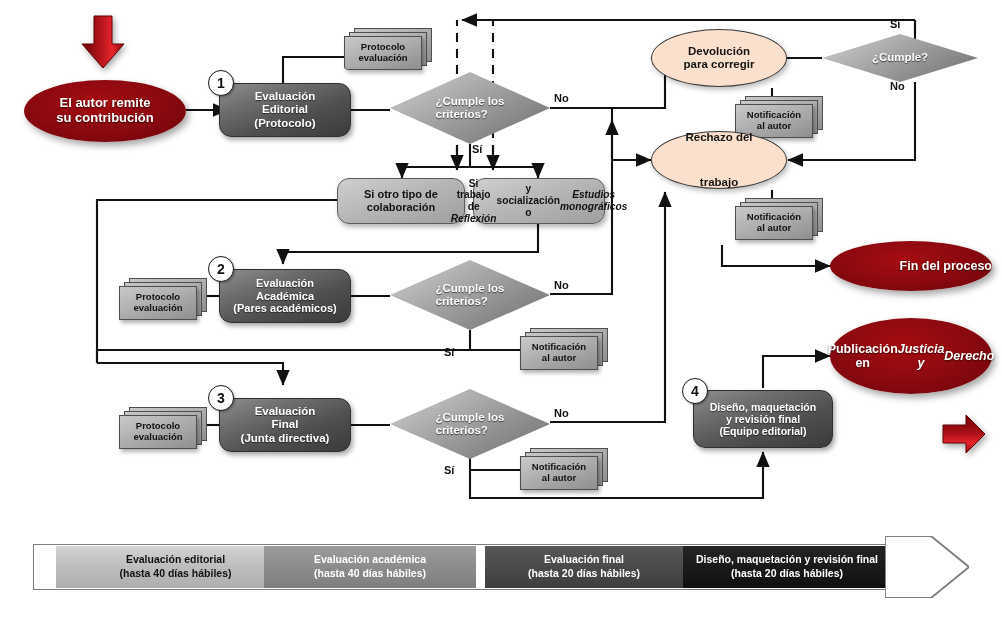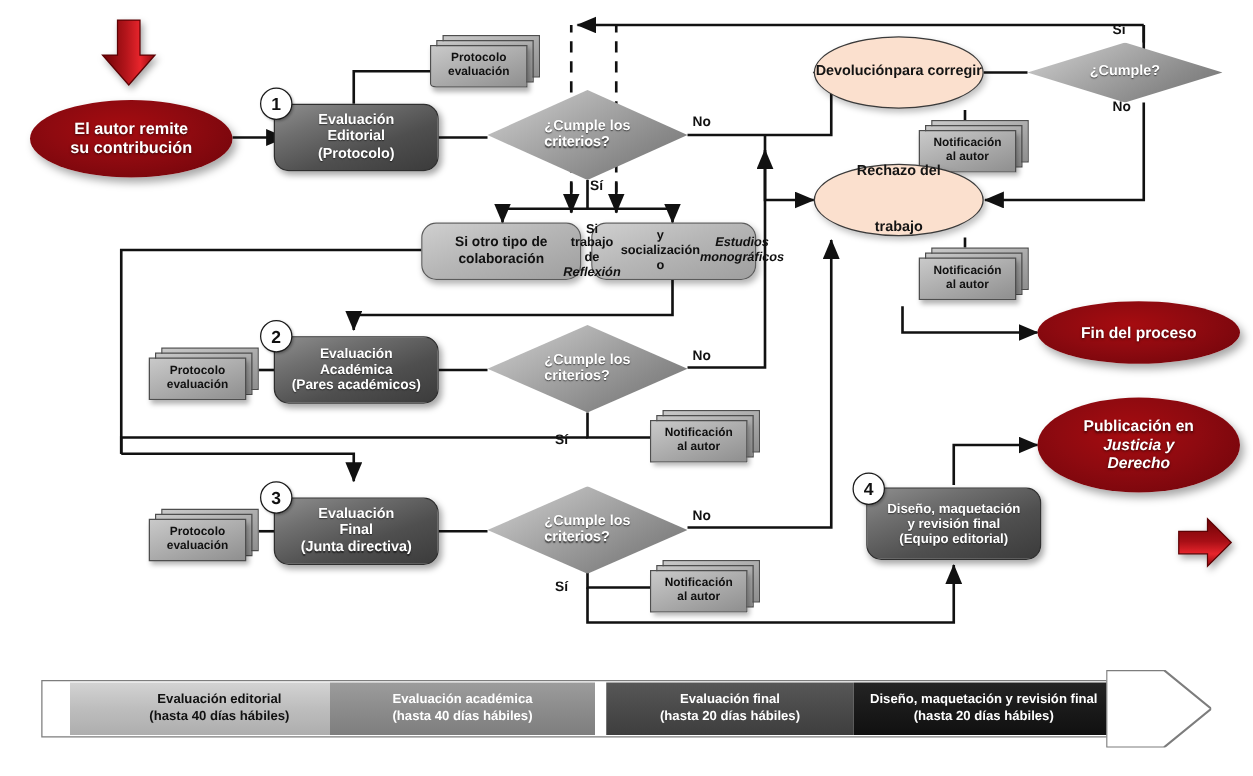--- a/index.html
+++ b/index.html
@@ -192,21 +192,21 @@
   <div class="diamond" style="left:390px;top:72px;width:160px;height:72px;">
     <div class="dshape"></div>
     <div class="dtxt" style="font-size:11.5px;">
       <span>¿Cumple los</span><br>
       <span>criterios?</span>
     </div>
   </div>
   <div class="elab" style="left:554px;top:92px;">No</div>
   <div class="elab" style="left:472px;top:143px;">Sí</div>
 
-  <div class="node ell-peach" style="left:651px;top:29px;width:136px;height:58px;flex-direction:row;font-size:11.5px;">
+  <div class="node ell-peach" style="left:651px;top:29px;width:136px;height:58px;flex-direction:column;font-size:11.5px;">
     <span>Devolución</span>
     <span>para corregir</span>
   </div>
 
   <div class="diamond" style="left:822px;top:34px;width:156px;height:48px;">
     <div class="dshape"></div>
     <div class="dtxt" style="font-size:11.5px;">
       <span>¿Cumple?</span>
     </div>
   </div>
@@ -231,25 +231,25 @@
   <div class="docstack" style="left:735px;top:198px;width:88px;height:46px;">
     <div class="sh l1" style="width:78px;height:34px;"></div>
     <div class="sh l2" style="width:78px;height:34px;"></div>
     <div class="sh l3" style="width:78px;height:34px;"></div>
     <div class="dlabel" style="width:78px;height:34px;font-size:9.5px;">
       <span><span>Notificación</span><br>
       <span>al autor</span></span>
     </div>
   </div>
 
-  <div class="node ell-red" style="left:830px;top:241px;width:162px;height:50px;font-size:12.5px;">
+  <div class="node ell-red" style="left:830px;top:241px;width:162px;height:50px;font-size:12.5px;justify-content:flex-end;">
     <span>Fin del proceso</span>
   </div>
 
-  <div class="node ell-red" style="left:830px;top:318px;width:162px;height:76px;flex-direction:column;font-size:12.5px;">
+  <div class="node ell-red" style="left:830px;top:318px;width:162px;height:76px;flex-direction:row;font-size:12.5px;">
     <span>Publicación en</span>
     <em>Justicia y</em>
     <em>Derecho</em>
   </div>
 
   <div class="node proc-light" style="left:337px;top:178px;width:128px;height:46px;flex-direction:column;font-size:11px;">
     <span>Si otro tipo de</span>
     <span>colaboración</span>
   </div>
 

